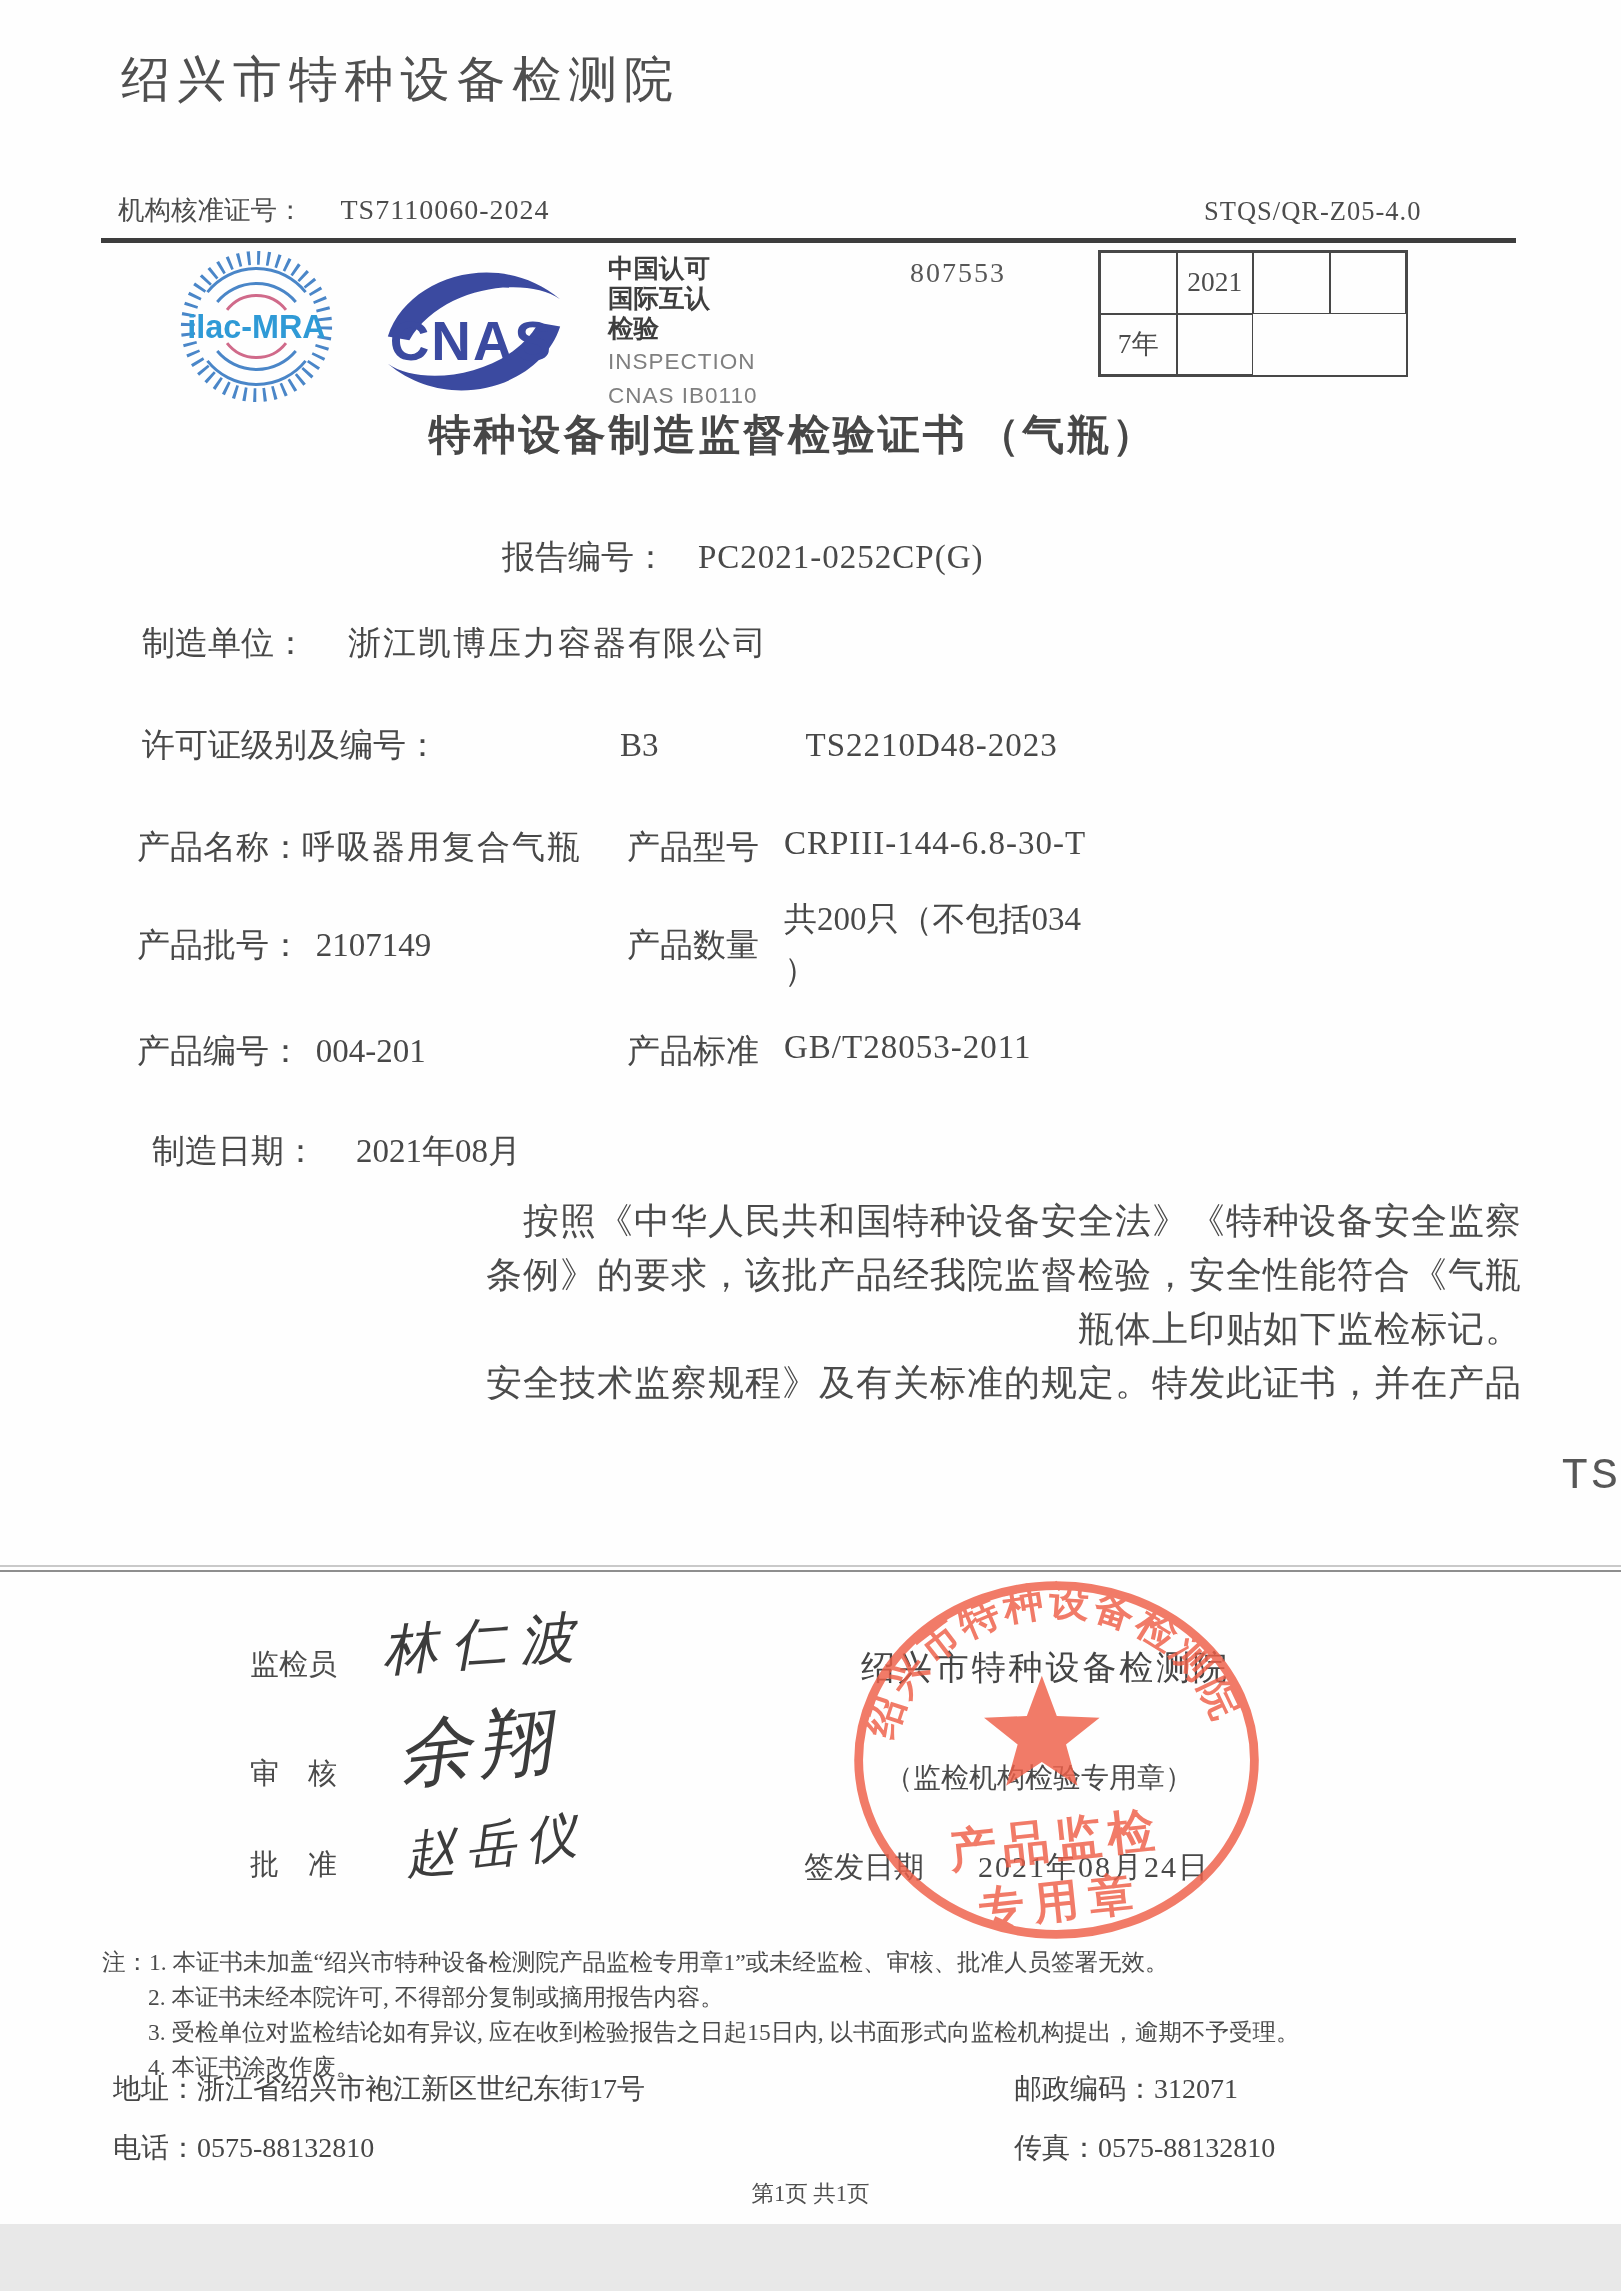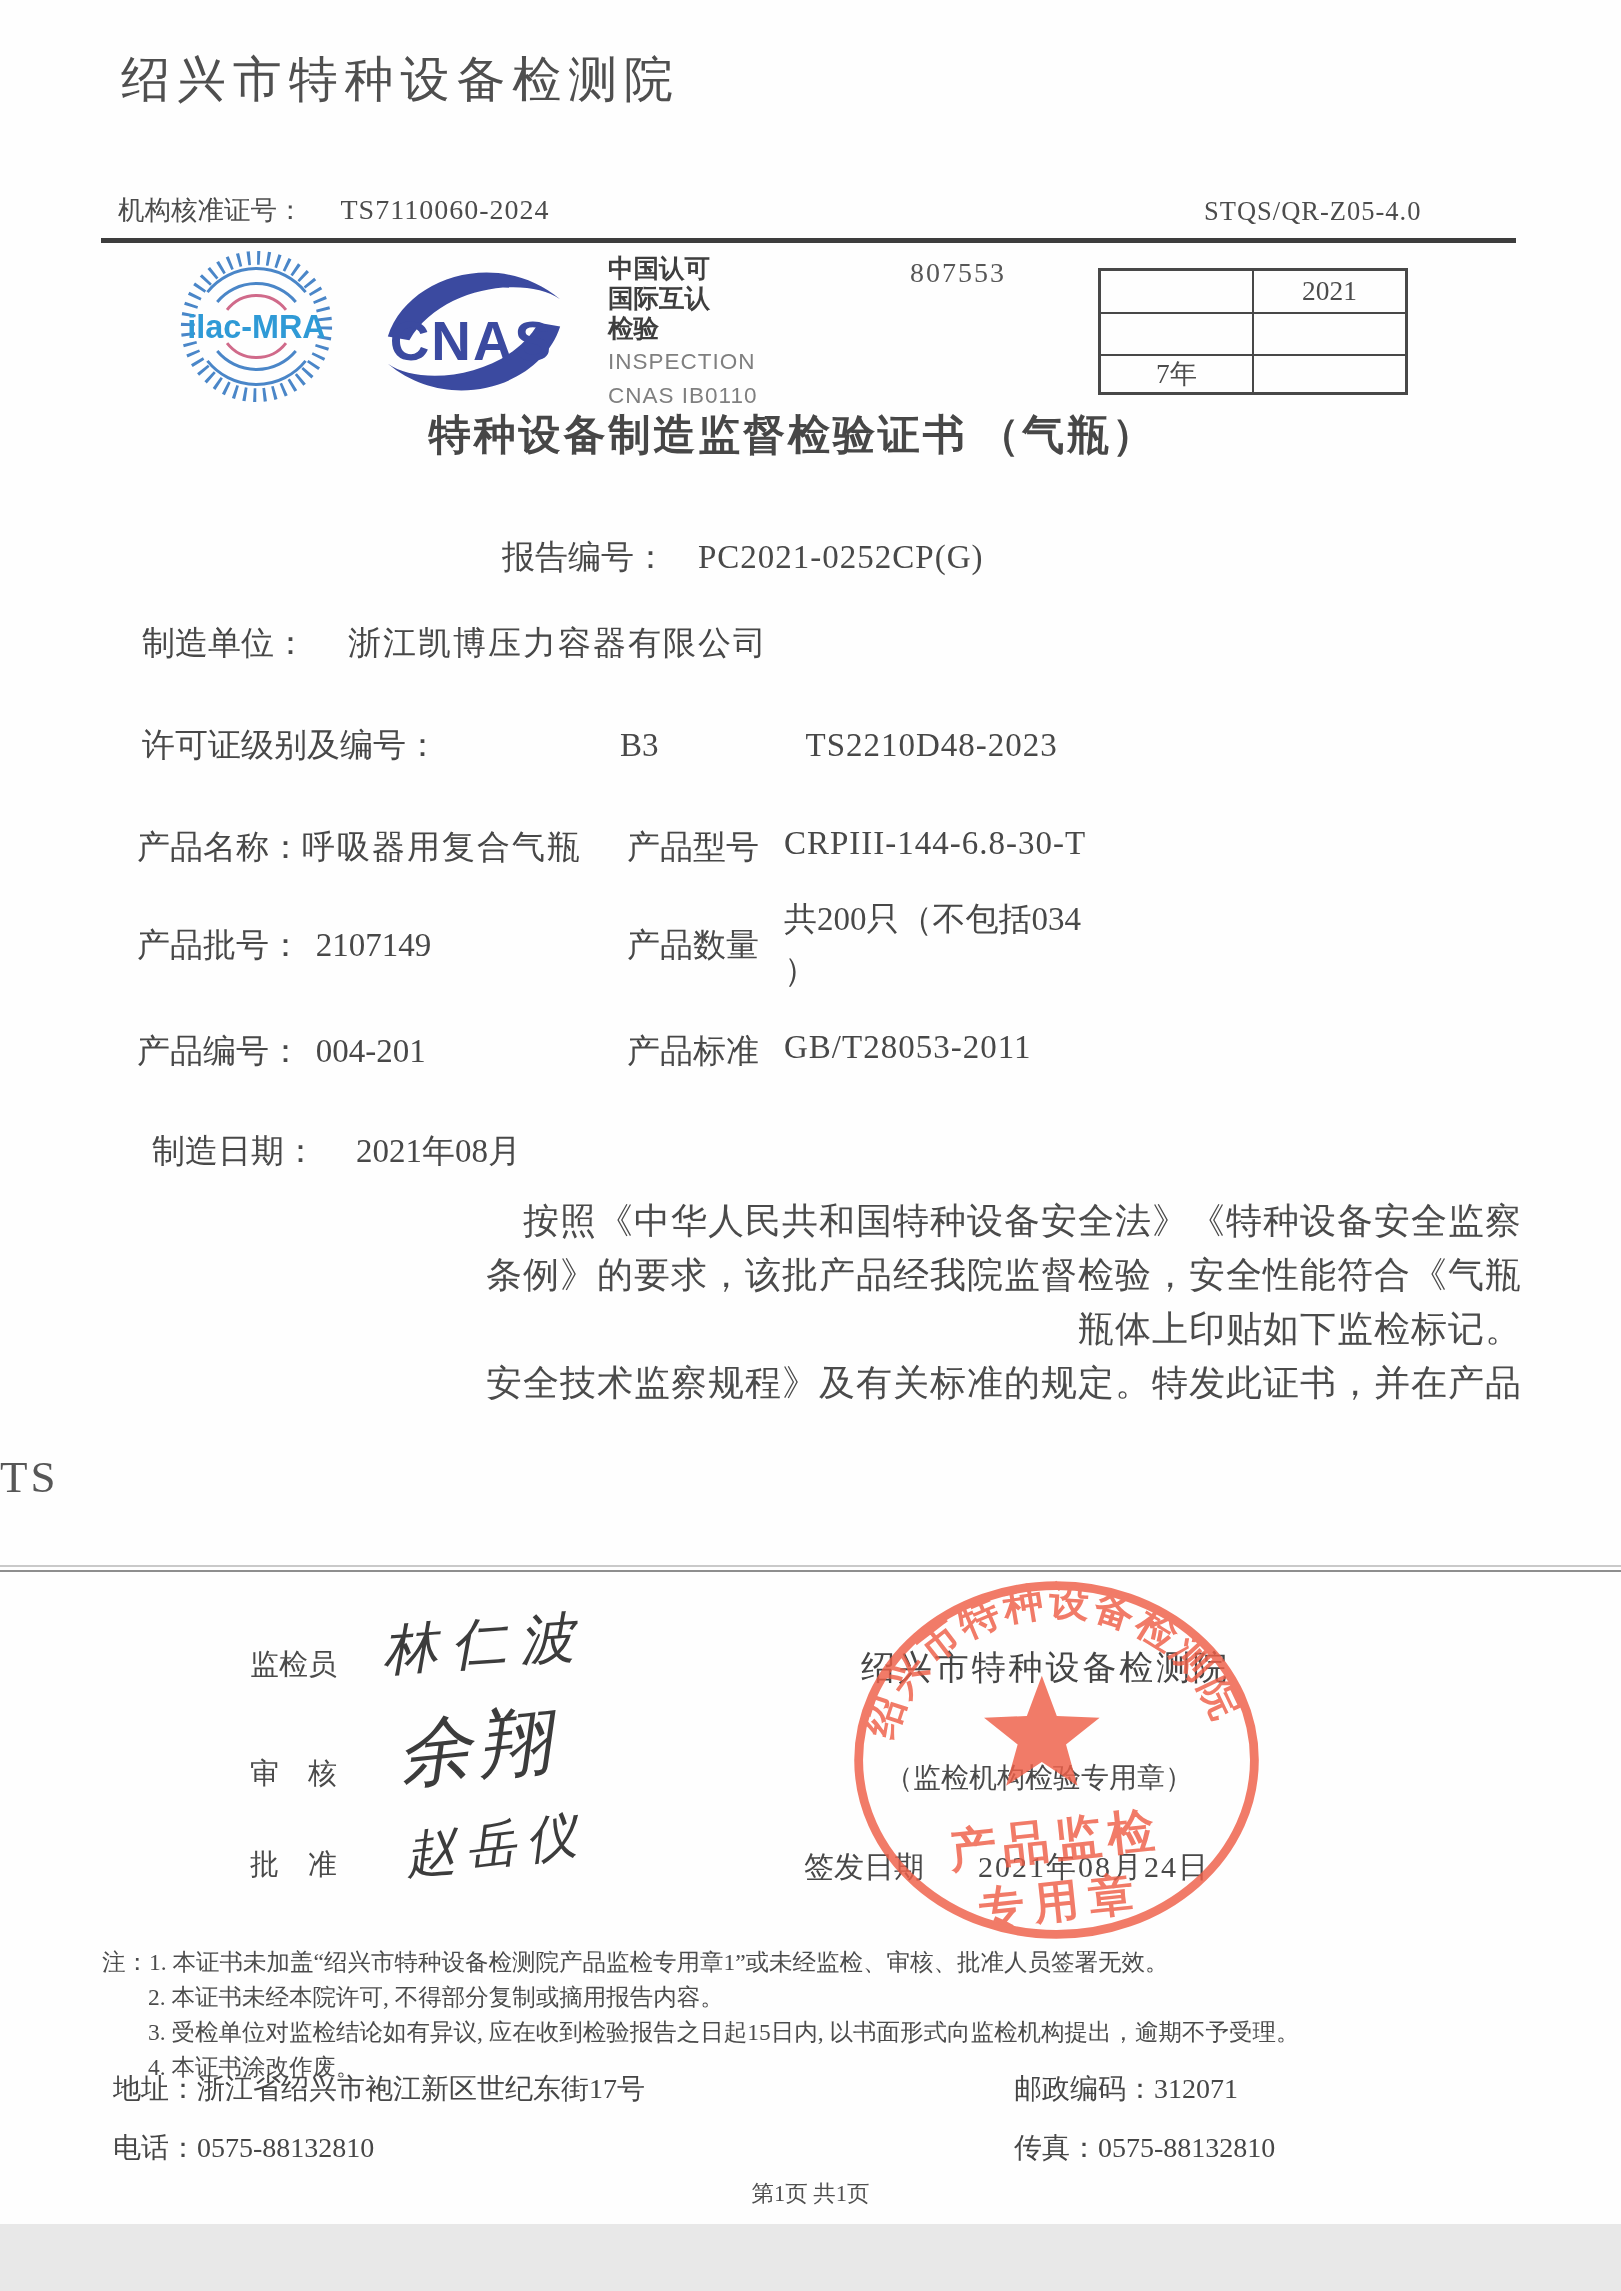--- a/index.html
+++ b/index.html
@@ -16,21 +16,21 @@
   #approval-line .num{margin-left:37px; font-size:28px; letter-spacing:1px;}
   #doc-code{left:1204px; top:196px; font-size:26.5px; letter-spacing:1px; color:#4c4c4c;}
   #rule-top{left:101px; top:238px; width:1415px; height:4.9px; background:#3d3d3d;}
   
   #ilac-logo{left:174px; top:247px;}
   #cnas-logo{left:380px; top:258px;}
   #accred-text{left:608px; top:253px; line-height:30px;}
   #accred-text .cn{font-size:25.5px; font-weight:bold; color:#3e3e3e; font-family:"Liberation Sans","DejaVu Sans",sans-serif;}
   #accred-text .en{font-size:22.5px; color:#7f7f7f; font-family:"Liberation Sans","DejaVu Sans",sans-serif; letter-spacing:1px; margin-top:3.9px;}
   #serial-number{left:910px; top:257px; font-size:28px; color:#575757; letter-spacing:2px;}
-  #year-table{left:1098px; top:268px; width:306px; height:123px; border:2.9px solid #484848; display:grid; grid-template-columns:1fr 1fr; grid-template-rows:1fr 1fr;}
+  #year-table{left:1098px; top:250px; width:306px; height:123px; border:2.9px solid #484848; display:grid; grid-template-columns:1fr 1fr 1fr 1fr; grid-template-rows:1fr 1fr;}
   #year-table .cell{border:1.5px solid #484848; display:flex; align-items:center; justify-content:center; font-size:27.4px; color:#4c4c4c;}
   
   #cert-title{left:0; top:407px; width:1157px; text-align:right; font-size:42px; font-weight:bold; letter-spacing:2.9px; color:#474747; white-space:nowrap;}
   #cert-title .suffix{margin-left:9.8px;}
   #report-line{left:502px; top:535px; font-size:33px; color:#494949;}
   #report-line .num{margin-left:31px; letter-spacing:1px;}
   
   .field{font-size:33px; color:#484848; white-space:nowrap;}
   #f-manufacturer{left:142px; top:621px;}
   #f-manufacturer .val{margin-left:41px; letter-spacing:2px;}
@@ -40,21 +40,21 @@
   #f-model-label{left:627px; top:825px;} #f-model-val{left:784px; top:825px; letter-spacing:1px;}
   #f-batch{left:137px; top:923px;} #f-batch .val{margin-left:13.7px;}
   #f-qty-label{left:627px; top:923px;}
   #f-qty-val{left:784px; top:894px; line-height:51px;}
   #f-serial{left:137px; top:1029px;} #f-serial .val{margin-left:13.7px;}
   #f-standard-label{left:627px; top:1029px;} #f-standard-val{left:784px; top:1029px; letter-spacing:1px;}
   #f-date{left:152px; top:1129px;} #f-date .val{margin-left:39px;}
   
   #statement{left:130px; top:1194px; width:1392px; font-size:36px; line-height:54px; color:#4b4b4b; letter-spacing:1px;text-align:right;}
   
-  #ts-mark{left:0; top:1451px; width:1621px; text-align:left; font-size:45px; letter-spacing:2.9px; color:#575757; font-family:Liberation Serif, serif;}
+  #ts-mark{left:0; top:1451px; width:1621px; text-align:right; font-size:45px; letter-spacing:2.9px; color:#575757; font-family:Liberation Mono, monospace;}
   
   #rule-sig{left:0; top:1565px; width:1621px; height:6.9px; border-top:2px solid #c9c9c9; border-bottom:2.9px solid #8e8e8e; box-sizing:border-box;}
   
   .sig-label{font-size:29px; color:#4a4a4a;}
   #lbl-inspector{left:250px; top:1645px;}
   #lbl-reviewer{left:250px; top:1754px;}
   #lbl-approver{left:250px; top:1845px;}
   .sig-name{font-style:italic; color:#3c3c3c; font-family:"DejaVu Serif","Liberation Serif",serif;}
   #sig-inspector{left:382px; top:1607px; font-size:55px; transform:rotate(-4deg); letter-spacing:13.7px;}
   #sig-reviewer{left:397px; top:1698px; font-size:74px; transform:rotate(-6deg); letter-spacing:5.9px;}

